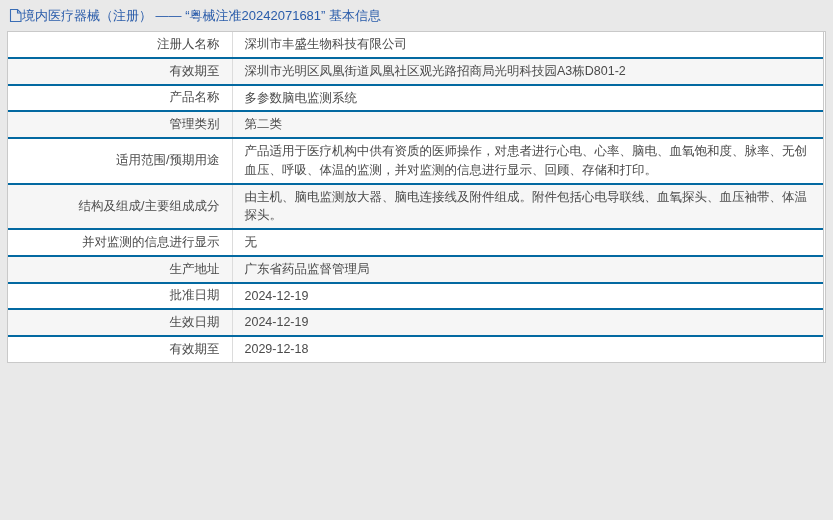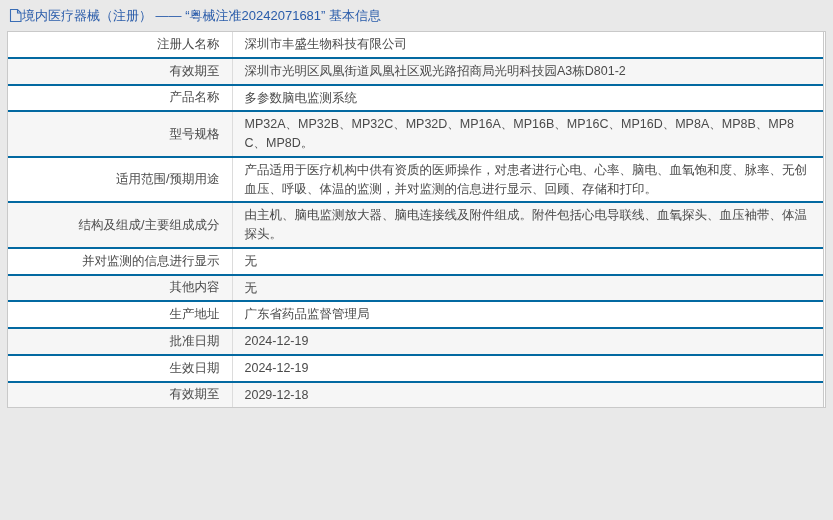--- a/index.html
+++ b/index.html
@@ -78,46 +78,42 @@
     <td class="label-cell"><span class="label-text">有效期至</span></td>
     <td class="value-cell"><span class="value-text">深圳市光明区凤凰街道凤凰社区观光路招商局光明科技园A3栋D801-2</span></td>
   </tr>
 
 
   <tr class="table-row">
     <td class="label-cell"><span class="label-text">产品名称</span></td>
     <td class="value-cell"><span class="value-text">多参数脑电监测系统</span></td>
   </tr>
 
+  <tr class="table-row">
+    <td class="label-cell"><span class="label-text">管理类别</span></td>
+    <td class="value-cell"><span class="value-text">第二类</span></td>
+  </tr>
 
-  <tr class="table-row">
-    <td class="label-cell"><span class="label-text">型号规格</span></td>
-    <td class="value-cell"><span class="value-text">MP32A、MP32B、MP32C、MP32D、MP16A、MP16B、MP16C、MP16D、MP8A、MP8B、MP8C、MP8D。</span></td>
-  </tr>
 
   <tr class="table-row">
     <td class="label-cell"><span class="label-text">适用范围/预期用途</span></td>
     <td class="value-cell"><span class="value-text">产品适用于医疗机构中供有资质的医师操作，对患者进行心电、心率、脑电、血氧饱和度、脉率、无创血压、呼吸、体温的监测，并对监测的信息进行显示、回顾、存储和打印。</span></td>
   </tr>
 
   <tr class="table-row">
     <td class="label-cell"><span class="label-text">结构及组成/主要组成成分</span></td>
     <td class="value-cell"><span class="value-text">由主机、脑电监测放大器、脑电连接线及附件组成。附件包括心电导联线、血氧探头、血压袖带、体温探头。</span></td>
   </tr>
 
   <tr class="table-row">
     <td class="label-cell"><span class="label-text">并对监测的信息进行显示</span></td>
     <td class="value-cell"><span class="value-text">无</span></td>
   </tr>
 
 
-  <tr class="table-row">
-    <td class="label-cell"><span class="label-text">其他内容</span></td>
-    <td class="value-cell"><span class="value-text">无</span></td>
-  </tr>
 
 
   <tr class="table-row">
     <td class="label-cell"><span class="label-text">生产地址</span></td>
     <td class="value-cell"><span class="value-text">广东省药品监督管理局</span></td>
   </tr>
 
   <tr class="table-row">
     <td class="label-cell"><span class="label-text">批准日期</span></td>
     <td class="value-cell"><span class="value-text">2024-12-19</span></td>

